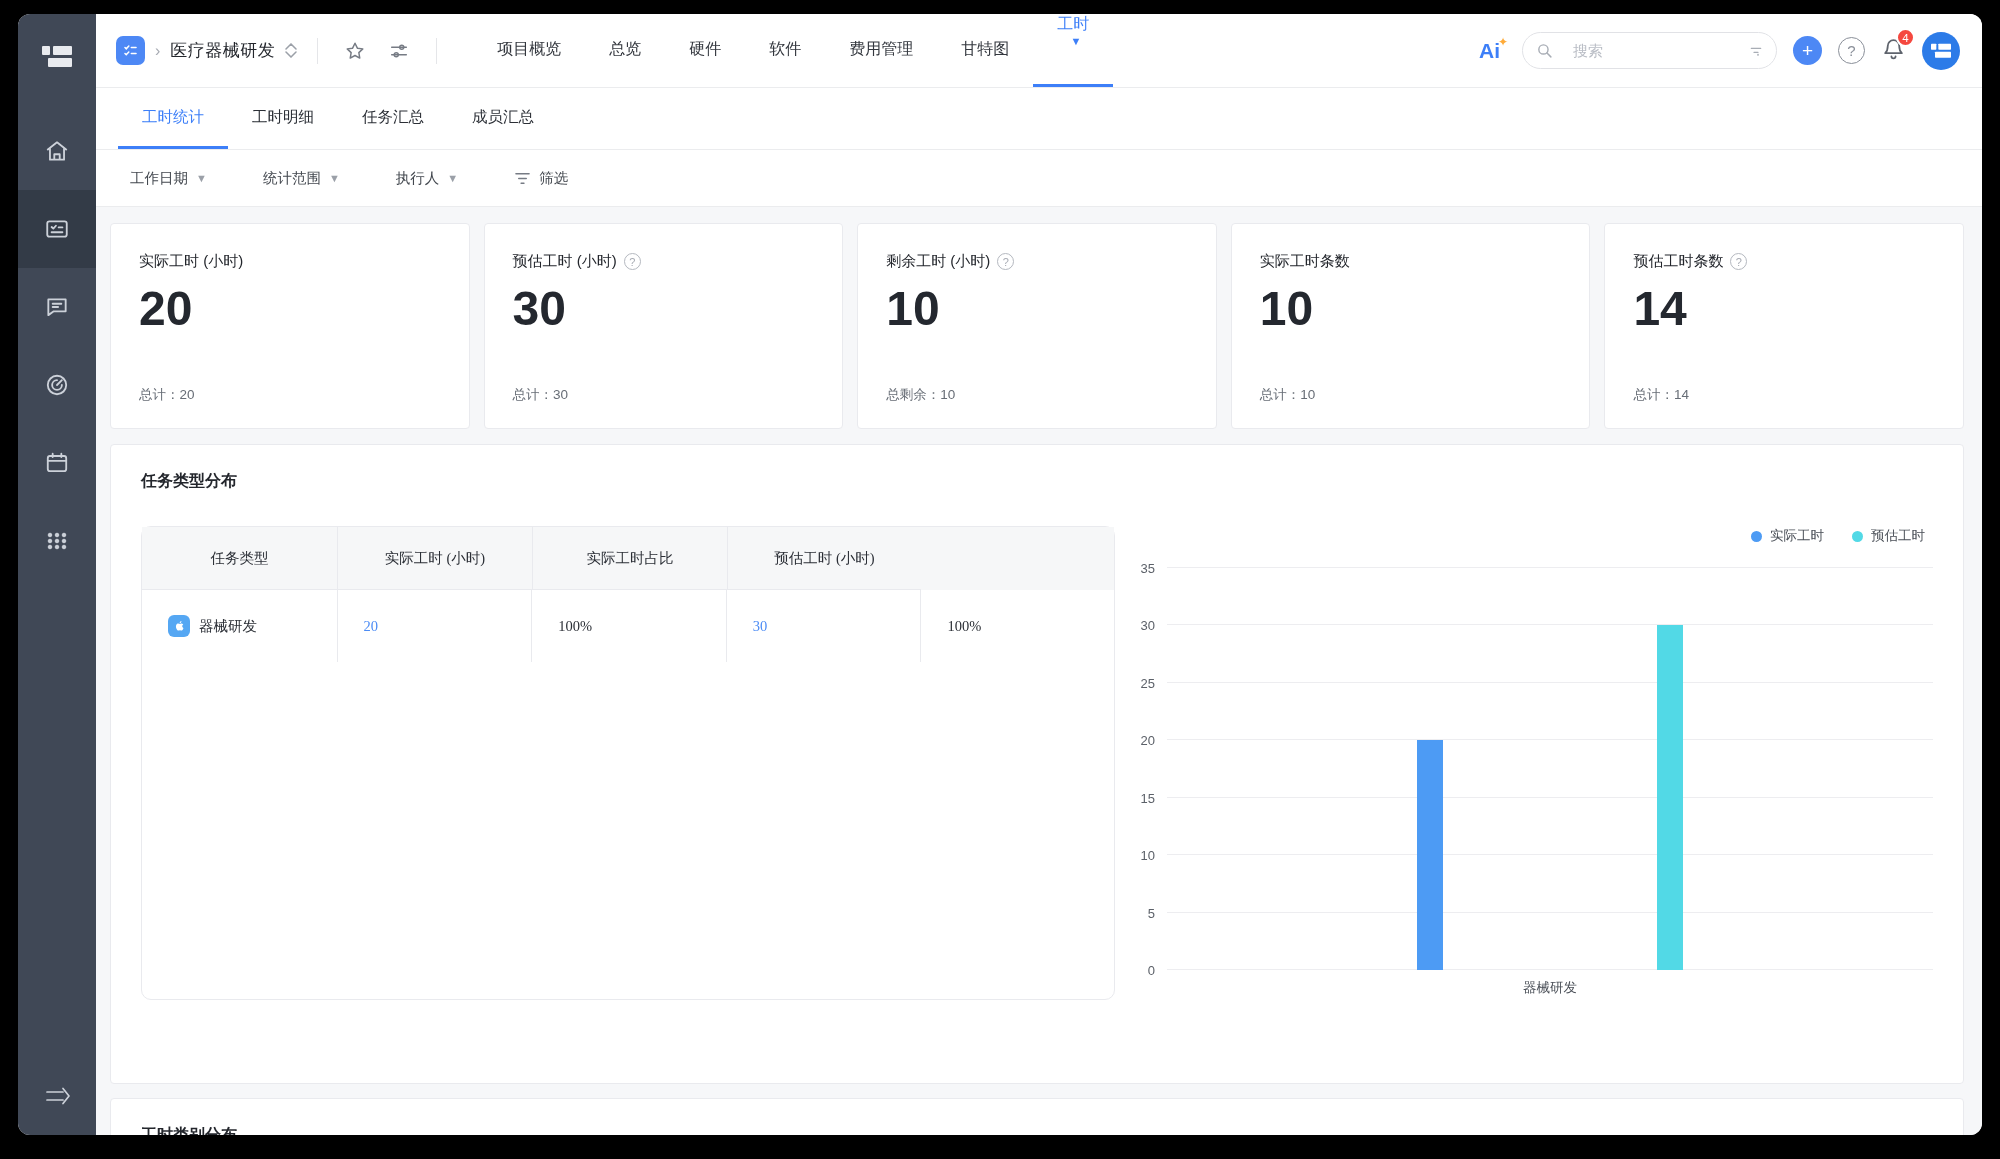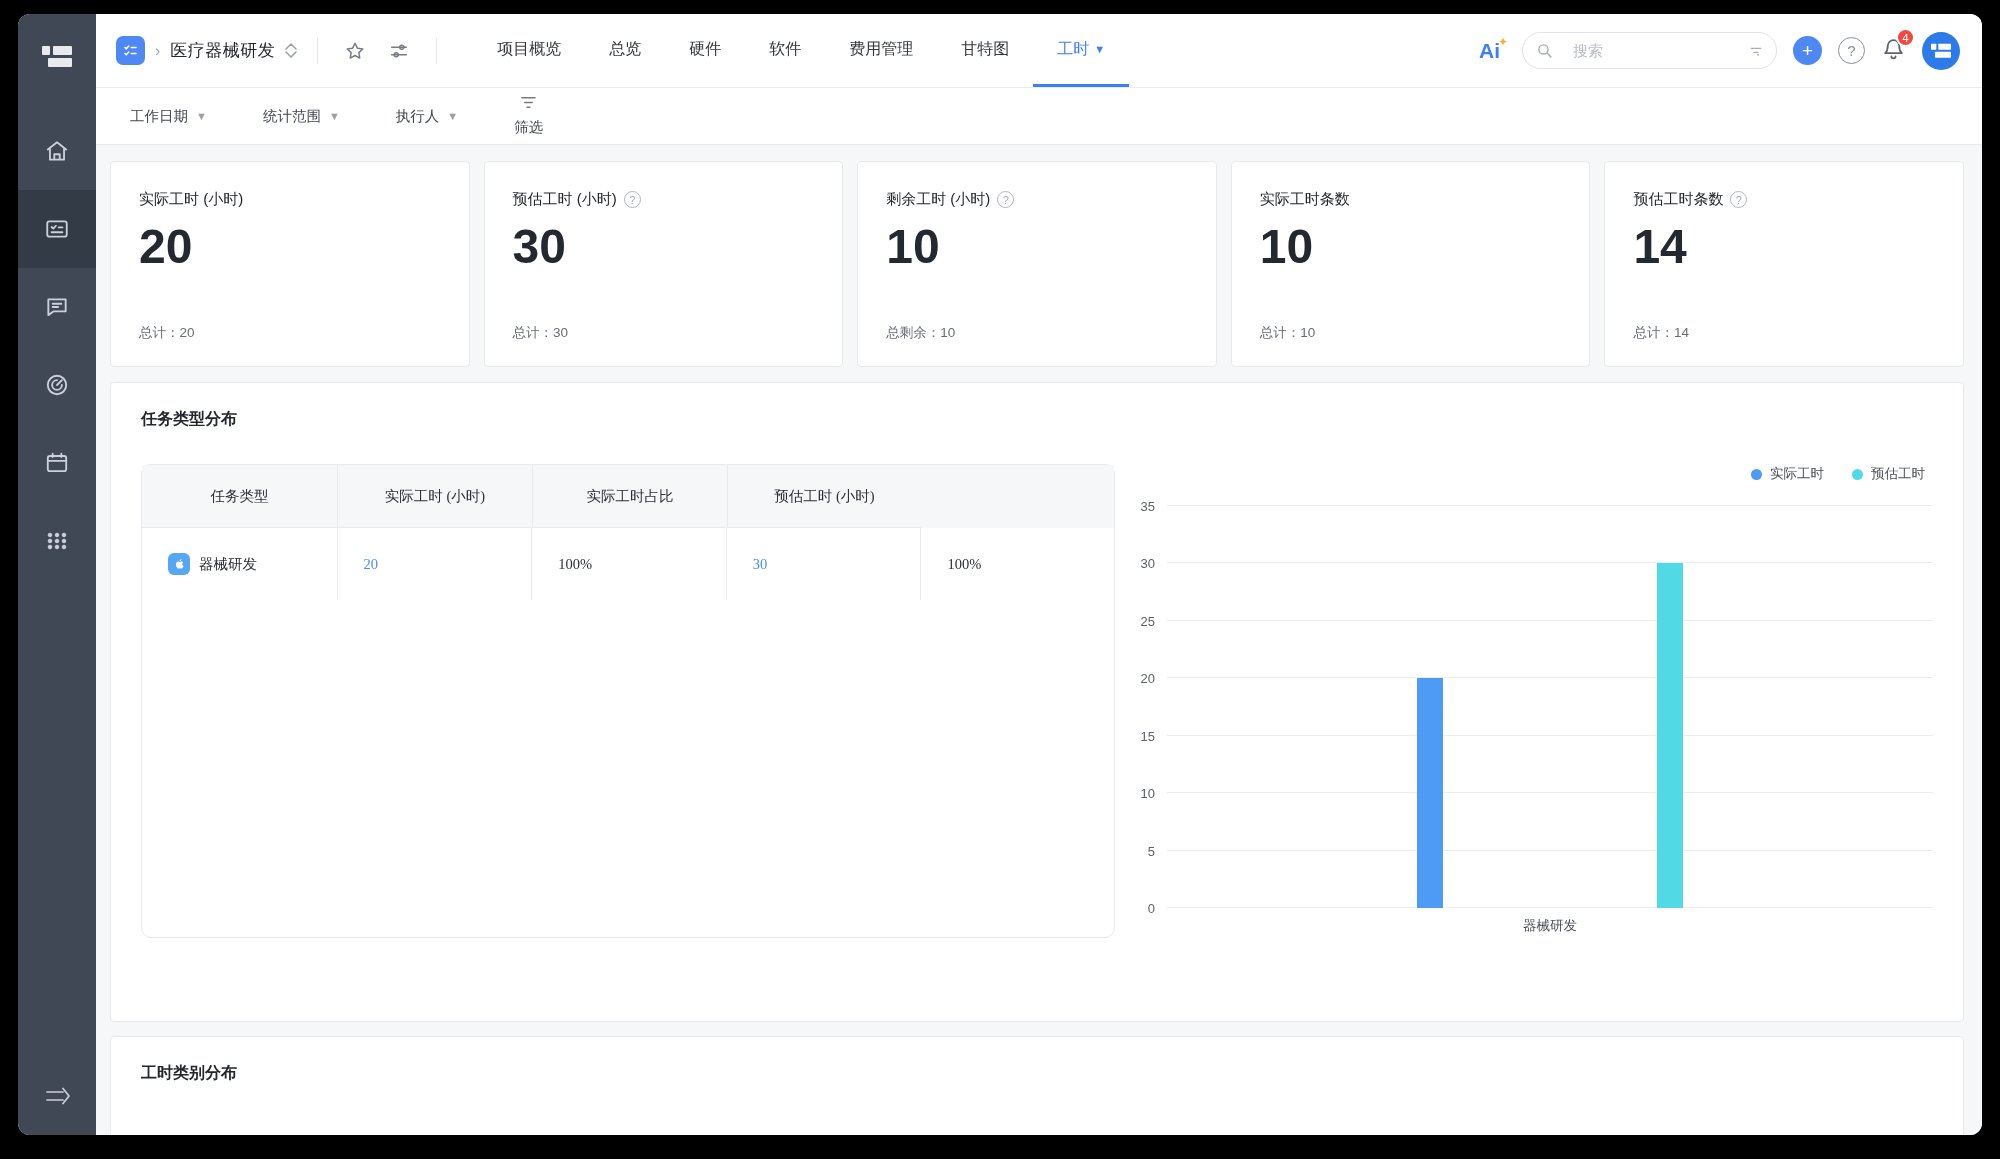--- a/index.html
+++ b/index.html
@@ -30,21 +30,21 @@
   .topbar { height:74px; border-bottom:1px solid #ebecee; display:flex; align-items:stretch; padding:0 22px 0 20px; background:#fff; }
   .tb-left { display:flex; align-items:center; gap:10px; }
   .proj-tile { width:29px; height:29px; border-radius:7px; background:#4d88f5; display:flex; align-items:center; justify-content:center; }
   .crumb-chev { color:#a7abb3; font-size:16px; }
   .proj-name { font-size:17px; font-weight:500; color:#23262c; letter-spacing:.5px; white-space:nowrap; }
   .switch-icon { display:flex; flex-direction:column; gap:1px; color:#9ba0a8; }
   .vdiv { width:1px; height:26px; background:#e5e6e9; margin:auto 10px; }
   .icon-btn { display:flex; align-items:center; justify-content:center; color:#767b84; cursor:pointer; padding:0 6px; }
   .tb-nav { display:flex; align-items:stretch; margin-left:26px; }
   .tb-nav-item { display:flex; align-items:center; padding:0 24px; font-size:16px; color:#33373e; cursor:pointer; border-bottom:3px solid transparent; white-space:nowrap; }
-  .tb-nav-item.active { color:#3d7ff8; border-bottom-color:#3d7ff8; font-weight:500; }
+  .tb-nav-item.active { color:#3d7ff8; border-bottom-color:#3d7ff8; font-weight:500;flex-direction:column; }
   .tb-nav-item .chev { margin-left:5px; font-size:11px; color:#3d7ff8; }
   .tb-right { margin-left:auto; display:flex; align-items:center; gap:16px; }
   .ai-btn { position:relative; font-size:21px; font-weight:600; color:#3d7ff8; cursor:pointer; padding-right:6px; }
   .ai-spark { position:absolute; right:-2px; top:-4px; color:#ffab38; font-size:12px; font-weight:700; }
   .search-box { width:255px; height:37px; border:1px solid #e1e2e6; border-radius:19px; display:flex; align-items:center; padding:0 12px 0 13px; gap:20px; color:#b9bdc5; background:#fff; }
   .search-box input { border:none; outline:none; flex:1; font-size:15px; color:#33373e; background:transparent; min-width:0; }
   .search-box input::placeholder { color:#b9bdc5; }
   .plus-btn { width:29px; height:29px; border-radius:50%; background:#4d88f5; color:#fff; display:flex; align-items:center; justify-content:center; font-size:19px; cursor:pointer; }
   .help-btn { width:27px; height:27px; border-radius:50%; border:1.6px solid #8a8f99; color:#8a8f99; display:flex; align-items:center; justify-content:center; font-size:15px; font-weight:500; cursor:pointer; }
   .bell-wrap { position:relative; cursor:pointer; color:#5f646d; }
@@ -53,21 +53,21 @@
 
   
   .tabs-row { height:62px; border-bottom:1px solid #ebecee; display:flex; align-items:stretch; padding-left:22px; background:#fff; }
   .tab { display:flex; align-items:center; padding:0 24px; font-size:15.5px; color:#2b2f36; cursor:pointer; border-bottom:3px solid transparent; }
   .tab.active { color:#3d7ff8; border-bottom-color:#3d7ff8; font-weight:500; }
 
   
   .filter-row { height:57px; border-bottom:1px solid #ebecee; display:flex; align-items:center; padding-left:34px; gap:56px; background:#fff; }
   .filter-item { display:flex; align-items:center; gap:8px; font-size:14.5px; color:#43484f; cursor:pointer; }
   .filter-item .chev { color:#9ba0a8; font-size:11px; }
-  .filter-funnel { display:flex; align-items:center; gap:8px; font-size:14.5px; color:#43484f; cursor:pointer;flex-direction:column; }
+  .filter-funnel { display:flex; align-items:center; gap:8px; font-size:14.5px; color:#43484f; cursor:pointer; }
 
   
   .content { flex:1; background:#f6f7f9; padding:16px 18px 0 14px; overflow:hidden; }
 
   .cards { display:flex; gap:14px; }
   .card { flex:1; height:206px; background:#fff; border:1px solid #e9eaee; border-radius:4px; padding:28px 28px 24px 28px; display:flex; flex-direction:column; }
   .card-title { font-size:15px; color:#23262c; display:flex; align-items:center; gap:7px; }
   .q-icon { width:17px; height:17px; border-radius:50%; border:1.4px solid #b4b8bf; color:#a7abb3; font-size:11px; display:flex; align-items:center; justify-content:center; }
   .card-value { margin-top:12px; font-size:48px; font-weight:600; color:#24282f; letter-spacing:0; line-height:1.1; }
   .card-footer { margin-top:auto; font-size:13.5px; color:#676d76; }
@@ -273,20 +273,34 @@
         <div class="avatar">
           <svg width="20" height="16" viewBox="0 0 30 22" fill="#fff">
             <rect x="0" y="0" width="8" height="9" rx="1"></rect>
             <rect x="11" y="0" width="19" height="9" rx="1"></rect>
             <rect x="6" y="12" width="24" height="9" rx="1"></rect>
           </svg>
         </div>
       </div>
     </div>
 
+    <div class="tabs-row">
+      <div class="tab active">
+          <span>工时统计</span>
+        </div>
+      <div class="tab">
+          <span>工时明细</span>
+        </div>
+      <div class="tab">
+          <span>任务汇总</span>
+        </div>
+      <div class="tab">
+          <span>成员汇总</span>
+        </div>
+    </div>
 
     <div class="filter-row">
       <div class="filter-item">
         <span>工作日期</span>
           <span class="chev">▼</span>
       </div>
       <div class="filter-item">
         <span>统计范围</span>
           <span class="chev">▼</span>
       </div>

